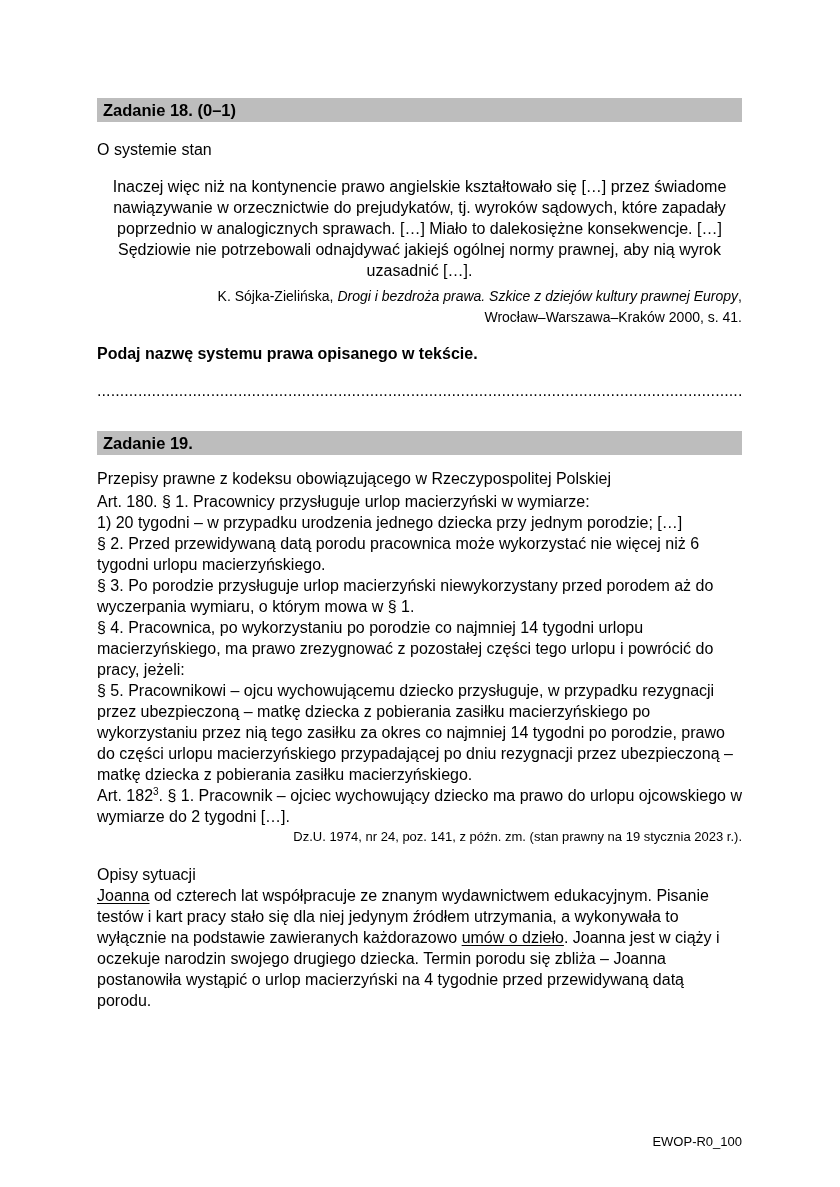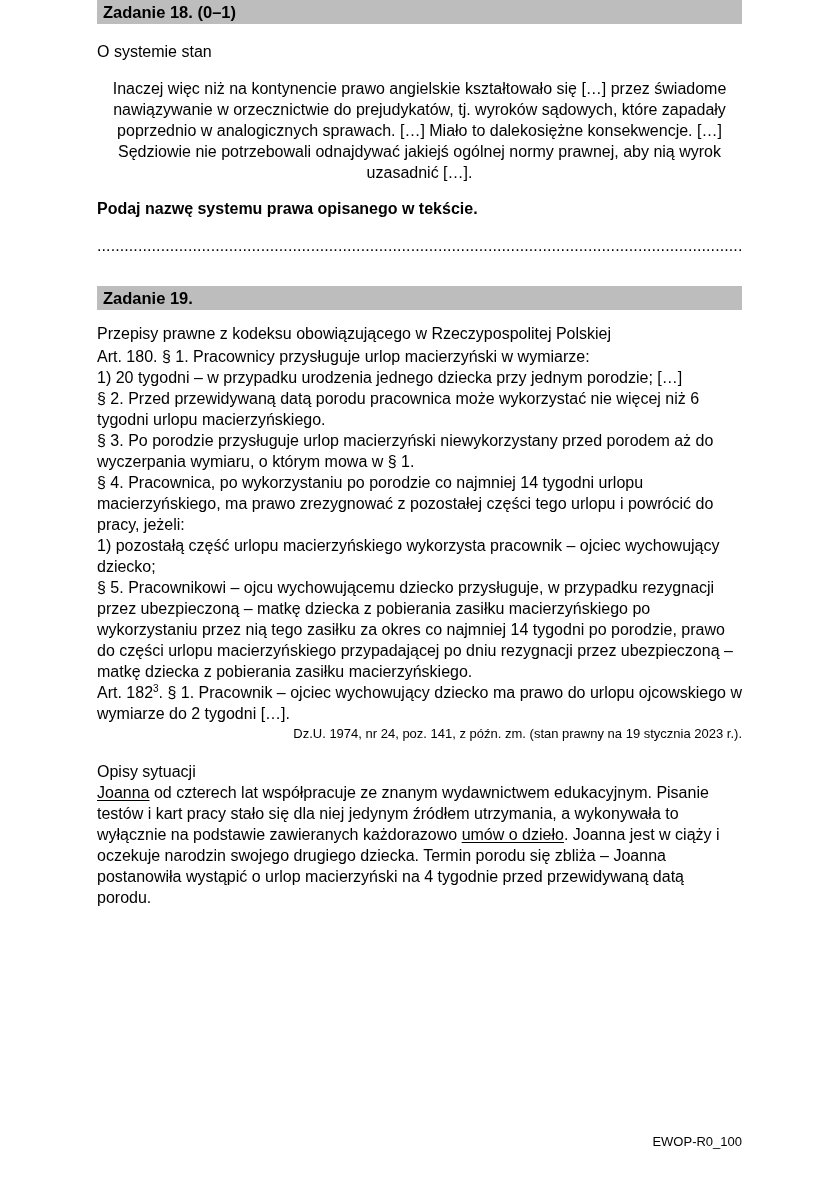--- a/index.html
+++ b/index.html
@@ -9,20 +9,21 @@
     height: 1187px;
     background: #ffffff;
     font-family: "Liberation Sans", sans-serif;
     color: #000000;
     overflow: hidden;
   }
   .content {
     box-sizing: border-box;
     margin-left: 97px;
     width: 645px;
+    padding-top: 98px;
     font-size: 16px;
     line-height: 21px;
   }
   .task-header {
     box-sizing: border-box;
     height: 24px;
     background: #bdbdbd;
     font-size: 16.5px;
     font-weight: bold;
     line-height: 22px;
@@ -88,38 +89,41 @@
   <div class="content">
 
     <div class="task-header">
       <span>Zadanie 18. (0–1)</span>
     </div>
 
     <div class="source-title">O systemie stan</div>
 
     <div class="body-par">Inaczej więc niż na kontynencie prawo angielskie kształtowało się […] przez świadome nawiązywanie w orzecznictwie do prejudykatów, tj. wyroków sądowych, które zapadały poprzednio w analogicznych sprawach. […] Miało to dalekosiężne konsekwencje. […] Sędziowie nie potrzebowali odnajdywać jakiejś ogólnej normy prawnej, aby nią wyrok uzasadnić […].</div>
 
+    <div class="citation">
+      <span>K. Sójka-Zielińska, </span><span class="italic">Drogi i bezdroża prawa. Szkice z dziejów kultury prawnej Europy</span><span>,</span><br>
+      <span>Wrocław–Warszawa–Kraków 2000, s. 41.</span>
+    </div>
 
     <div class="question">Podaj nazwę systemu prawa opisanego w tekście.</div>
 
     <div class="answer-line">......................................................................................................................................................</div>
 
     <div class="task-header bar2">
       <span>Zadanie 19.</span>
     </div>
 
     <div class="intro">Przepisy prawne z kodeksu obowiązującego w Rzeczypospolitej Polskiej</div>
 
     <div class="legal">
       <p>Art. 180. § 1. Pracownicy przysługuje urlop macierzyński w wymiarze:</p>
       <p>1) 20 tygodni – w przypadku urodzenia jednego dziecka przy jednym porodzie; […]</p>
       <p>§ 2. Przed przewidywaną datą porodu pracownica może wykorzystać nie więcej niż 6 tygodni urlopu macierzyńskiego.</p>
       <p>§ 3. Po porodzie przysługuje urlop macierzyński niewykorzystany przed porodem aż do wyczerpania wymiaru, o którym mowa w § 1.</p>
       <p>§ 4. Pracownica, po wykorzystaniu po porodzie co najmniej 14 tygodni urlopu macierzyńskiego, ma prawo zrezygnować z pozostałej części tego urlopu i powrócić do pracy, jeżeli:</p>
-      <p>1) pozostałą część urlopu macierzyńskiego wykorzysta pracownik – ojciec wychowujący dziecko;</p>
       <p>§ 5. Pracownikowi – ojcu wychowującemu dziecko przysługuje, w przypadku rezygnacji przez ubezpieczoną – matkę dziecka z pobierania zasiłku macierzyńskiego po wykorzystaniu przez nią tego zasiłku za okres co najmniej 14 tygodni po porodzie, prawo do części urlopu macierzyńskiego przypadającej po dniu rezygnacji przez ubezpieczoną – matkę dziecka z pobierania zasiłku macierzyńskiego.</p>
       <p><span>Art. 182</span><sup class="art-sup">3</sup><span>. § 1. Pracownik – ojciec wychowujący dziecko ma prawo do urlopu ojcowskiego w wymiarze do 2 tygodni […].</span></p>
     </div>
 
     <div class="dzu">Dz.U. 1974, nr 24, poz. 141, z późn. zm. (stan prawny na 19 stycznia 2023 r.).</div>
 
     <div class="opisy-heading">Opisy sytuacji</div>
 
     <p class="joanna-par"><span class="u">Joanna</span><span> od czterech lat współpracuje ze znanym wydawnictwem edukacyjnym. Pisanie testów i kart pracy stało się dla niej jedynym źródłem utrzymania, a wykonywała to wyłącznie na podstawie zawieranych każdorazowo </span><span class="u">umów o dzieło</span><span>. Joanna jest w ciąży i oczekuje narodzin swojego drugiego dziecka. Termin porodu się zbliża – Joanna postanowiła wystąpić o urlop macierzyński na 4 tygodnie przed przewidywaną datą porodu.</span></p>
 

